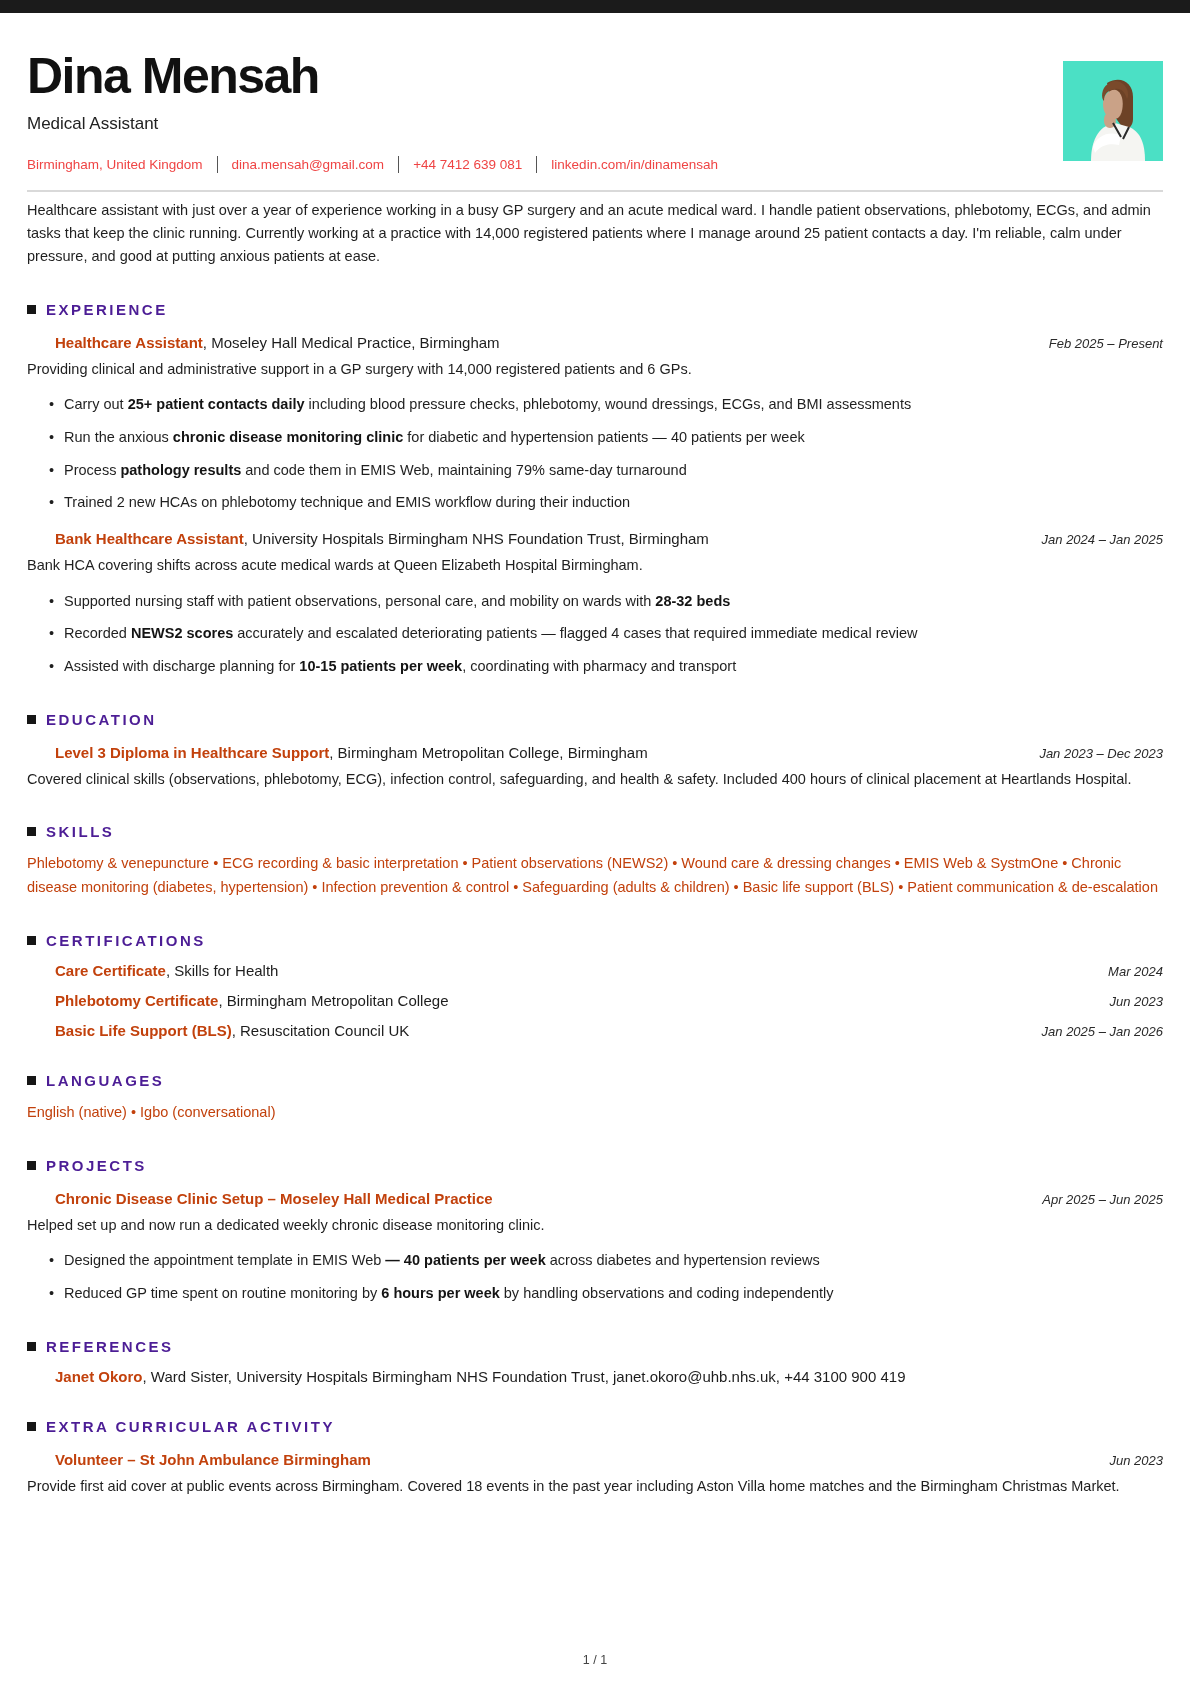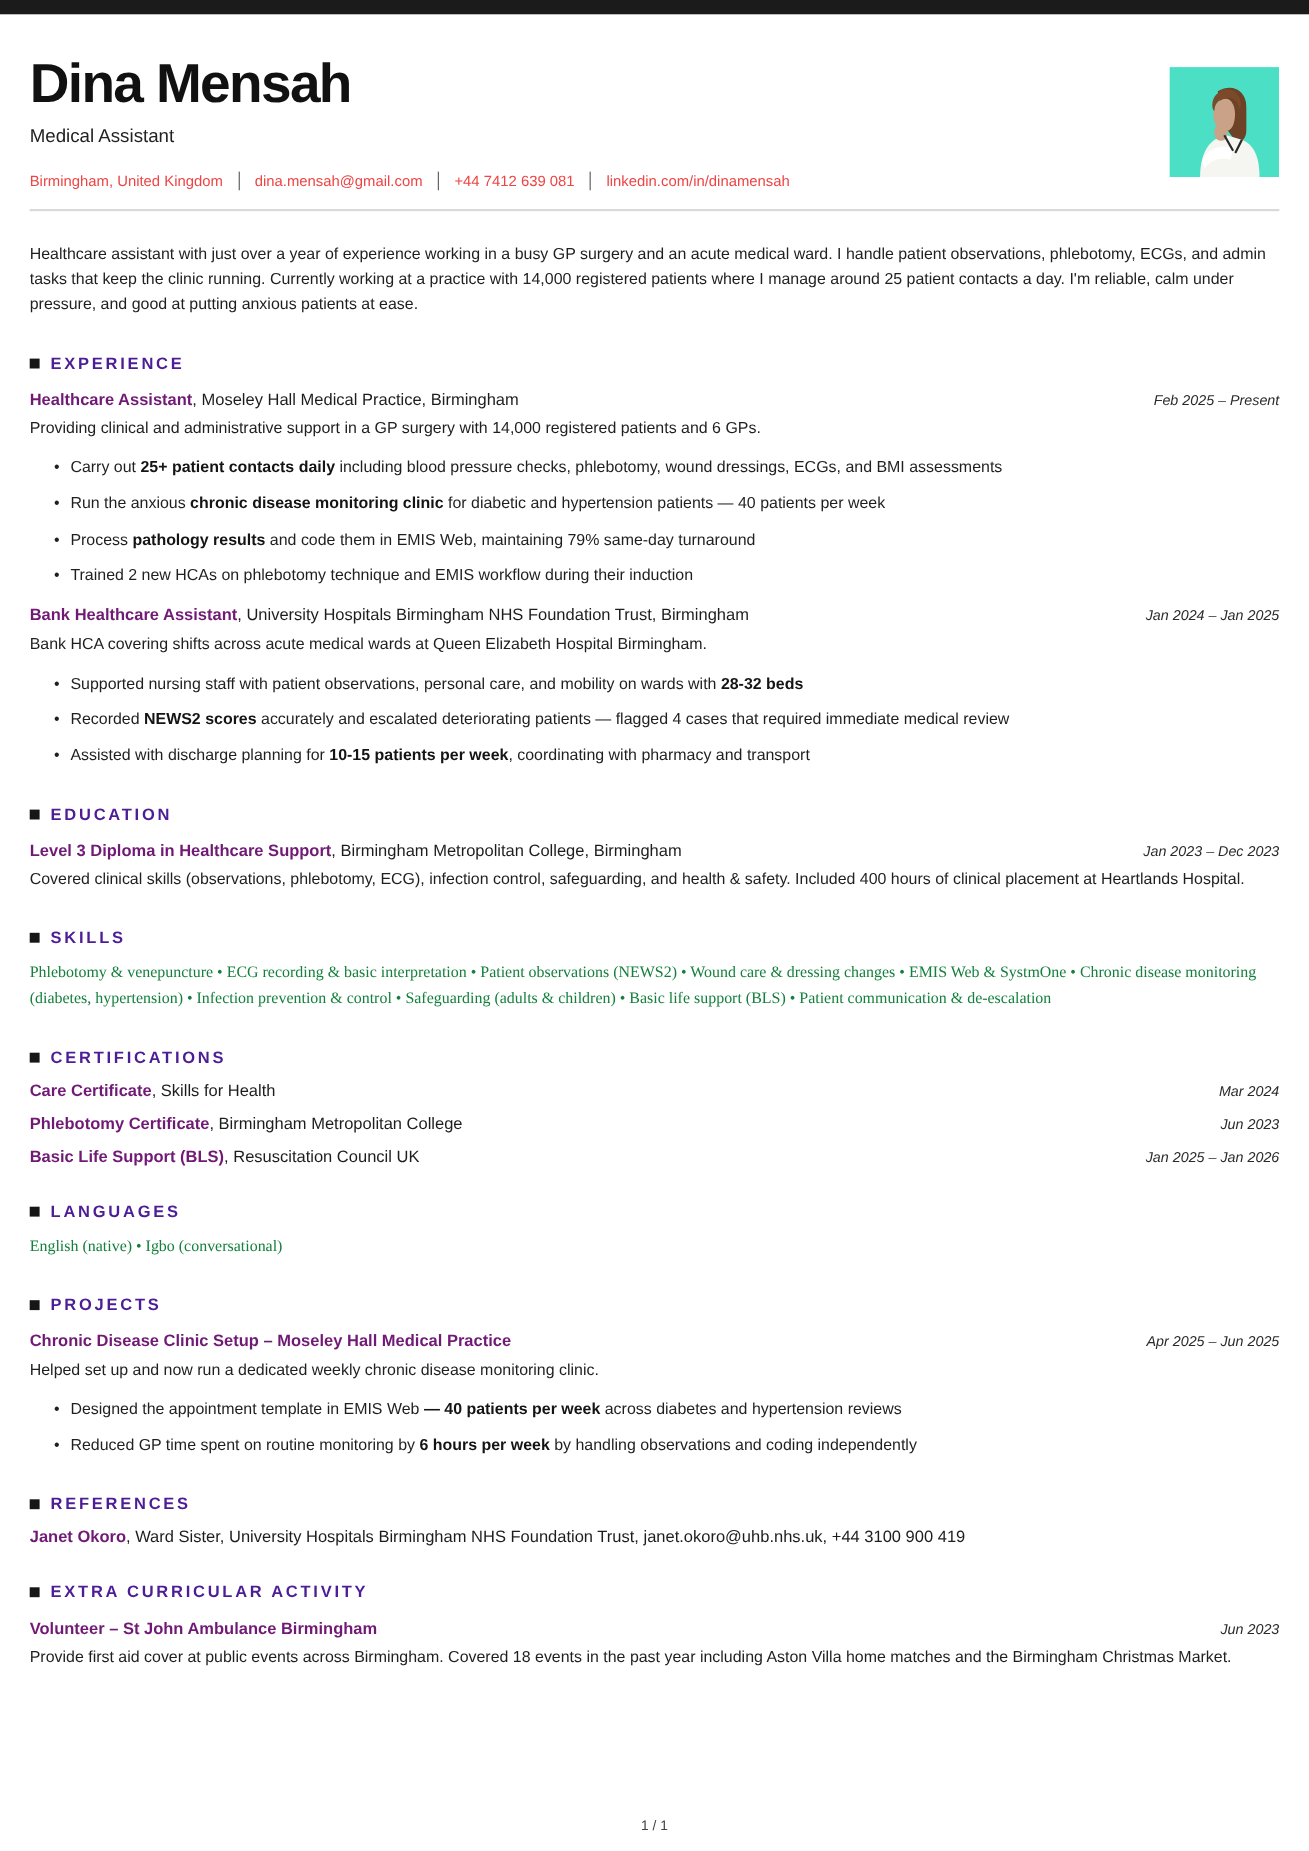--- a/index.html
+++ b/index.html
@@ -62,21 +62,21 @@
     height: 100px;
     overflow: hidden;
   }
   .header-divider {
     margin-top: 17px;
     border: none;
     border-top: 2px solid #d9d9d9;
   }
   
   .summary {
-    margin-top: 28px;
+    margin-top: 7px;
     font-size: 14.5px;
     line-height: 1.58;
     color: #1f1f1f;
   }
   .section-heading {
     margin-top: 33px;
     margin-bottom: 4px;
     display: flex;
     align-items: center;
     font-size: 15px;
@@ -96,21 +96,21 @@
   .entry-header {
     display: flex;
     justify-content: space-between;
     align-items: baseline;
     gap: 20px;
   }
   .entry-title {
     font-size: 15px;
     color: #1d1d1d;
   }
-  .entry-title b { font-weight: 700; color: #701a75; }
+  .entry-title b { font-weight: 700; color: #c2410c; margin-left: 28px; }
   .entry-date {
     font-size: 13px;
     font-style: italic;
     color: #2a2a2a;
     white-space: nowrap;
     flex: 0 0 auto;
   }
   .entry-summary {
     margin-top: 7px;
     font-size: 14.5px;
@@ -134,22 +134,21 @@
     position: absolute;
     left: 22px;
     top: 0;
     color: #1f1f1f;
   }
   ul.bullets li b { font-weight: 700; color: #141414; }
   .inline-list {
     margin-top: 12px;
     font-size: 14.5px;
     line-height: 1.6;
-    color: #15803d;
-    font-family: Liberation Serif, serif;
+    color: #c2410c;
   }
   .cert-row {
     display: flex;
     justify-content: space-between;
     align-items: baseline;
     gap: 20px;
     margin-top: 13px;
   }
   .footer {
     margin-top: auto;

